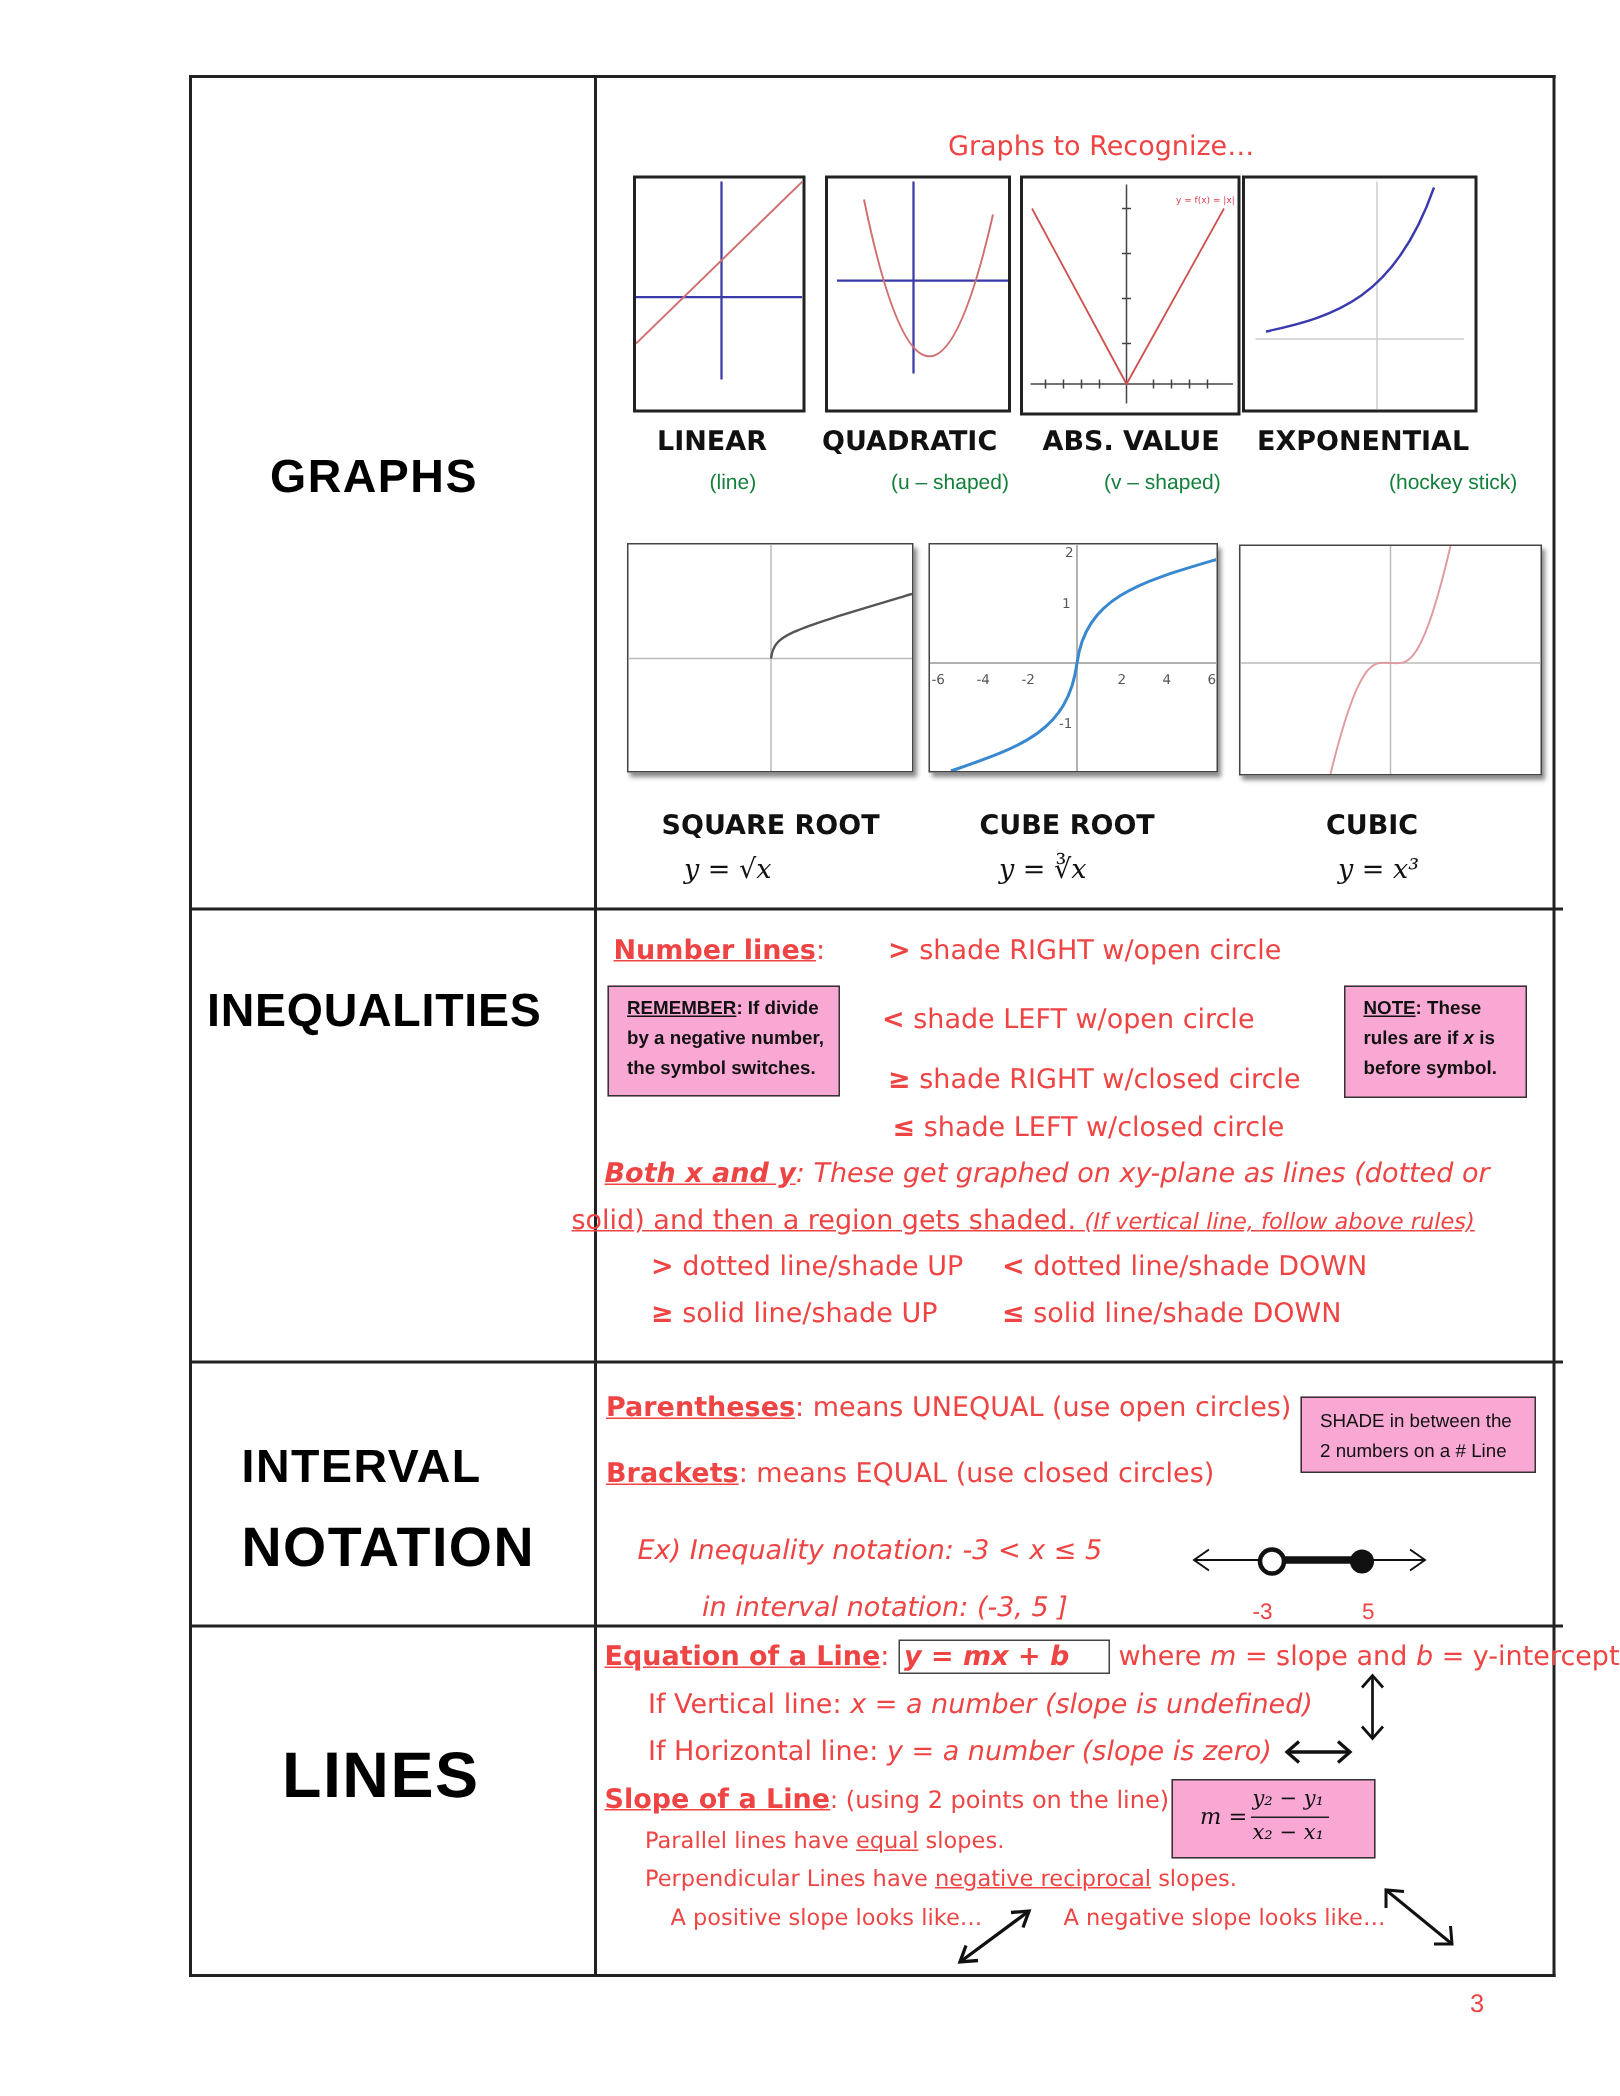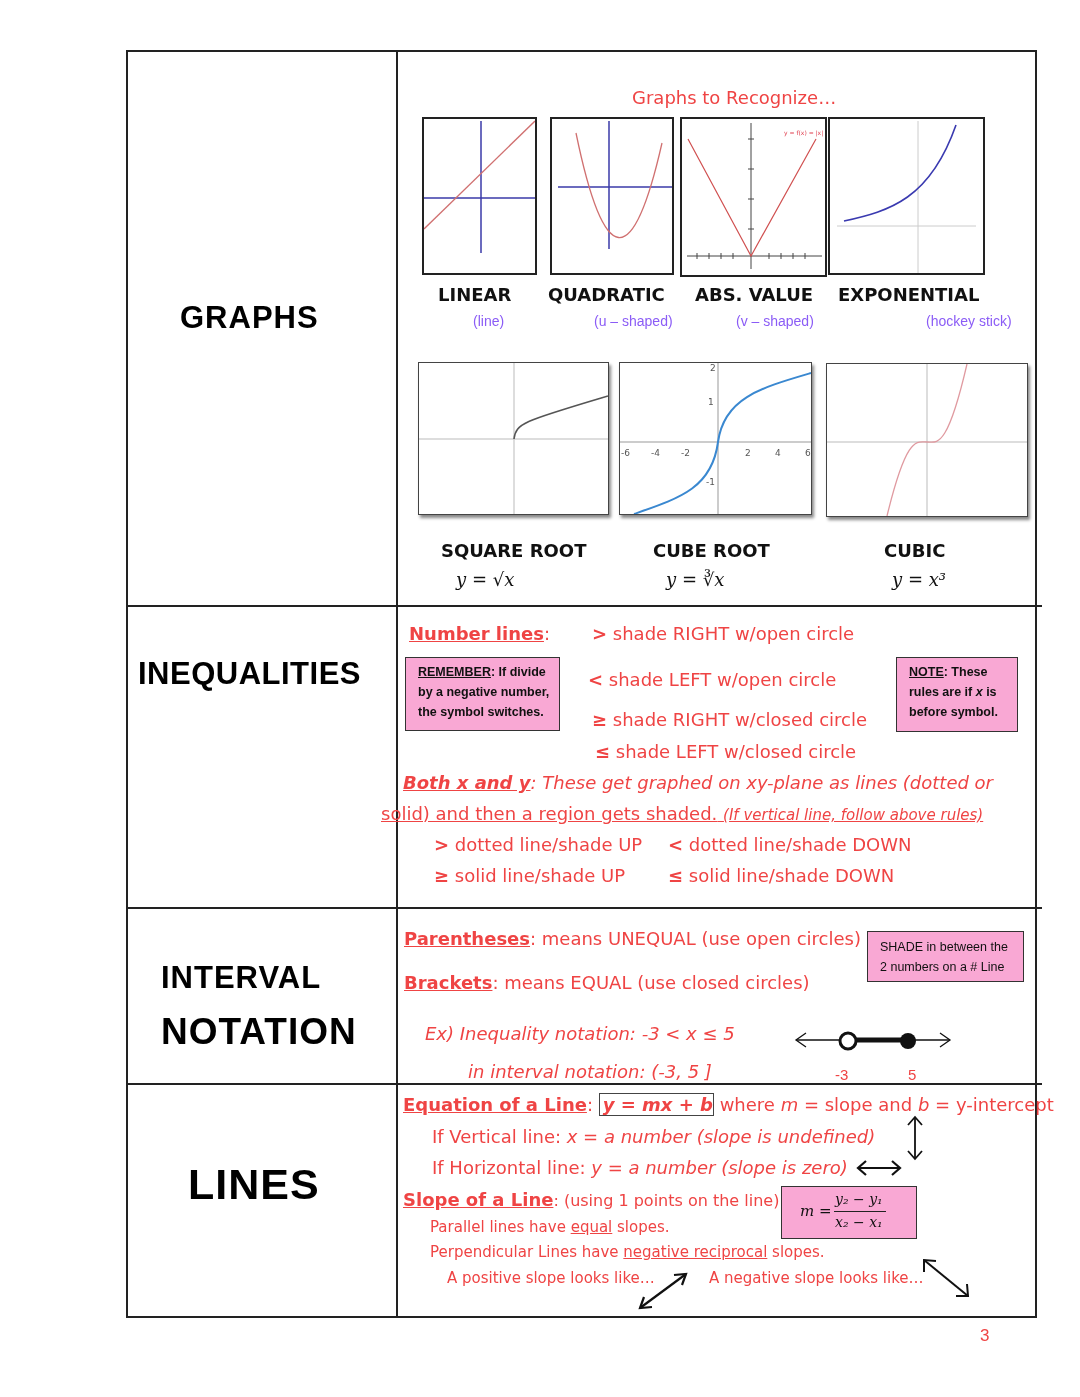--- a/index.html
+++ b/index.html
@@ -2,21 +2,21 @@
 <html><head>
 <meta charset="utf-8">
 <style>
   html, body { margin:0; padding:0; background:#ffffff; }
   body { width:1080px; height:1397px; position:relative; overflow:hidden; font-family:"DejaVu Sans", sans-serif; color:#111; }
   .abs { position:absolute; }
   .hline { position:absolute; height:2px; background:#222; }
   .vline { position:absolute; width:2px; background:#222; }
   .label { position:absolute; font-family:"Liberation Sans", sans-serif; font-weight:bold; color:#000; letter-spacing:1px; }
   .gtitle { position:absolute; font-family:"DejaVu Sans", sans-serif; font-weight:bold; font-size:18px; color:#111; white-space:nowrap; }
-  .gsub { position:absolute; font-family:"Liberation Sans", sans-serif; font-size:14px; color:#8b5cf6; white-space:nowrap; }
+  .gsub { position:absolute; font-family:"Liberation Sans", sans-serif; font-size:14px; color:#15803d; white-space:nowrap; }
   .math { position:absolute; font-family:"DejaVu Serif", serif; font-style:italic; font-size:18px; white-space:nowrap; }
   .graph { position:absolute; border:2px solid #222; background:#fff; overflow:hidden; }
   .graph.shadow { box-shadow:2px 3px 3px #888; border:1px solid #444; }
   .txt { position:absolute; white-space:nowrap; font-family:"DejaVu Sans", sans-serif; font-size:18px; color:#ef4444; }
   .u { text-decoration:underline; font-weight:bold; }
   .box { position:absolute; border:1px solid #333; background:#f9a8d4; }
   .small { font-family:"Liberation Sans", sans-serif; font-size:12.5px; font-weight:bold; line-height:20px; color:#111; }
   .it { font-style:italic; }
   svg { display:block; }
 </style>
@@ -188,21 +188,21 @@
     <polyline points="148,8 158,15 148,22" fill="none" stroke="#111" stroke-width="1.3"></polyline>
     <line x1="56" y1="15" x2="116" y2="15" stroke="#111" stroke-width="5"></line>
     <circle cx="56" cy="16" r="8" fill="#fff" stroke="#111" stroke-width="3"></circle>
     <circle cx="116" cy="16" r="8" fill="#111"></circle>
   </svg>
 </div>
 <div class="txt" style="left:835px; top:1066px; font-size:15px; font-family:'Liberation Sans', sans-serif;">-3</div>
 <div class="txt" style="left:908px; top:1066px; font-size:15px; font-family:'Liberation Sans', sans-serif;">5</div>
 
 <div class="txt" style="left:403px; top:1094px;">
-  <span class="u">Equation of a Line</span><span>: </span><span style="border:1px solid #444; padding:0 0 0 3px; font-weight:bold; font-style:italic;">y = mx + b</span><span> where </span><i>m</i><span> = slope and </span><i>b</i><span> = y-intercept</span>
+  <span class="u">Equation of a Line</span><span>: </span><span style="border:1px solid #444; padding:0 26px 0 3px; font-weight:bold; font-style:italic;">y = mx + b</span><span> where </span><i>m</i><span> = slope and </span><i>b</i><span> = y-intercept</span>
 </div>
 <div class="txt" style="left:432px; top:1126px;">
   <span>If Vertical line:  </span><span class="it">x = a number  (slope is undefined)</span>
 </div>
 <div class="txt" style="left:432px; top:1157px;">
   <span>If Horizontal line:  </span><span class="it">y = a number (slope is zero)</span>
 </div>
 <div class="abs" style="left:905px; top:1115px;">
   <svg width="20" height="46">
       <line x1="10" y1="2" x2="10" y2="44" stroke="#111" stroke-width="1.8"></line>
@@ -212,21 +212,21 @@
 </div>
 <div class="abs" style="left:856px; top:1158px;">
   <svg width="46" height="20">
       <line x1="2" y1="10" x2="44" y2="10" stroke="#111" stroke-width="2.2"></line>
       <polyline points="10,3 2,10 10,17" fill="none" stroke="#111" stroke-width="2.2"></polyline>
       <polyline points="36,3 44,10 36,17" fill="none" stroke="#111" stroke-width="2.2"></polyline>
     </svg>
 </div>
 
 <div class="txt" style="left:403px; top:1189px;">
-  <span class="u">Slope of a Line</span><span style="font-size:16px;">:  (using 1 points on the line)</span>
+  <span class="u">Slope of a Line</span><span style="font-size:16px;">:  (using 2 points on the line)</span>
 </div>
 <div class="box" style="left:781px; top:1186px; width:134px; height:51px; font-family:'DejaVu Serif', serif; font-style:italic;">
   <span class="abs" style="left:18px; top:15px; font-size:15px;">m =</span>
   <span class="abs" style="left:53px; top:4px; font-size:14px;">y₂ − y₁</span>
   <span class="abs" style="left:52px; top:24px; width:52px; height:1px; background:#222;"></span>
   <span class="abs" style="left:53px; top:27px; font-size:14px;">x₂ − x₁</span>
 </div>
 <div class="txt" style="left:430px; top:1218px; font-size:15px;">
   <span>Parallel lines have </span><span style="text-decoration:underline;">equal</span><span> slopes.</span>
 </div>

